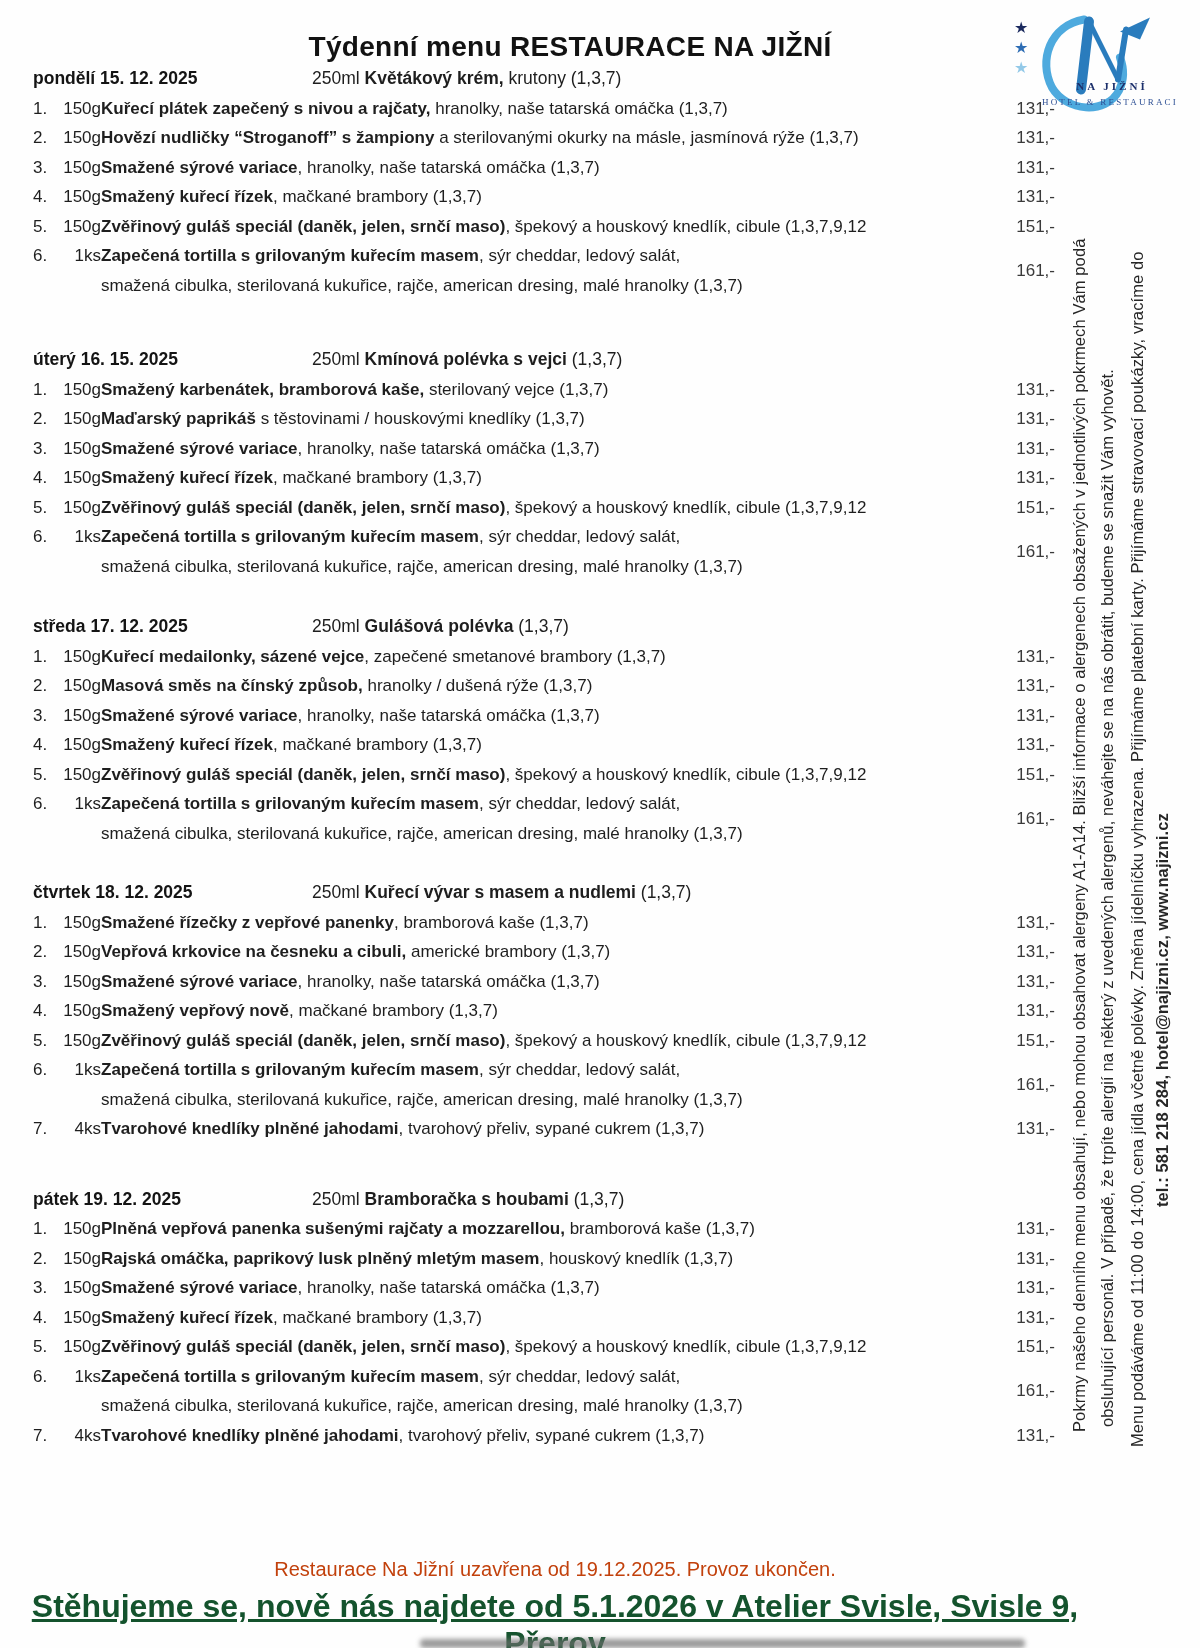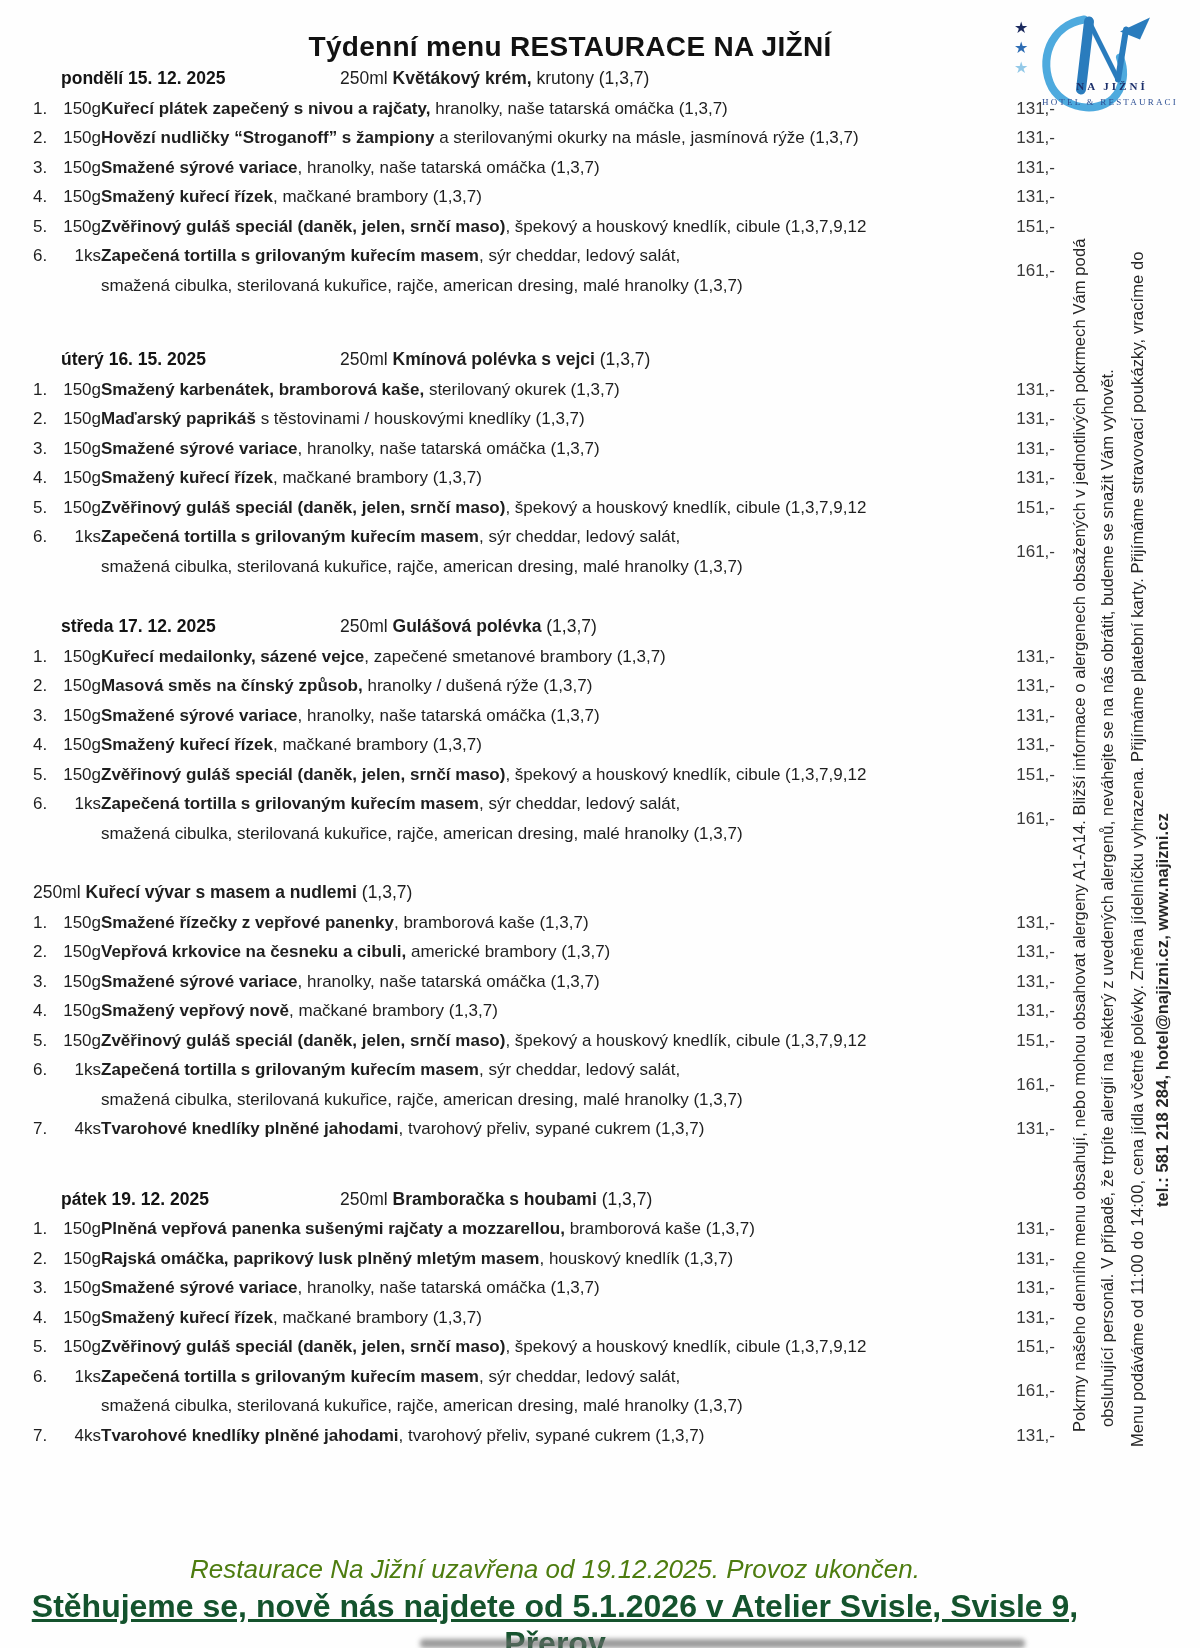--- a/index.html
+++ b/index.html
@@ -13,41 +13,41 @@
     font-size:28px;font-weight:700;letter-spacing:.3px;color:#121212;
   }
   .logo{position:absolute;top:4px;left:992px;width:205px;height:118px;}
   .menu{position:absolute;top:64px;left:33px;width:1022px;}
   .day{margin-bottom:45px;}
   .day:nth-of-type(2){margin-bottom:31px;}
   .day:nth-of-type(3){margin-bottom:30px;}
   .day:nth-of-type(4){margin-bottom:41px;}
   .day:nth-of-type(5){margin-bottom:0;}
   .day-header{display:flex;line-height:29.5px;font-size:17.5px;}
-  .day-date{width:279px;flex:none;font-weight:700;color:#141414;margin-left:28px;}
+  .day-date{width:279px;flex:none;font-weight:700;color:#141414;}
   .soup{flex:1;}
   .soup-name{font-weight:700;}
   .items{margin:0;padding:0;list-style:none;}
   .item{display:flex;line-height:29.5px;font-size:17px;}
   .num{width:26px;flex:none;}
   .qty{width:42px;flex:none;text-align:right;}
   .desc{flex:1;min-width:0;}
   .dish{font-weight:700;}
   .price{width:62px;flex:none;text-align:right;align-self:center;color:#3a3a3a;}
   .vnotes{position:absolute;top:0;left:0;}
   .vnote{
     position:absolute;transform:rotate(-90deg);transform-origin:0 0;
     white-space:nowrap;font-size:16.5px;color:#262626;letter-spacing:.1px;
   }
   .vnote-0{left:1070px;top:1432px;}
   .vnote-1{left:1098px;top:1427px;}
   .vnote-2{left:1128px;top:1447px;}
   .vnote-3{left:1153px;top:1207px;font-weight:700;}
   .footer{position:absolute;top:1551px;left:0;width:1110px;text-align:center;}
-  .footer-line1{font-size:26px;color:#4d7c0f;line-height:37px;font-style:italic;}
+  .footer-line1{font-size:20px;color:#c2410c;line-height:37px;}
   .footer-line2{font-size:32px;font-weight:700;color:#14532d;line-height:37px;text-decoration:underline;}
   .bottom-strip{
     position:absolute;top:1639px;left:420px;width:605px;height:9px;
     background:#6f6f6f;opacity:.7;filter:blur(2.5px);border-radius:4px;
   }
 </style>
 </head>
 <body>
 
 <h1 class="title">Týdenní menu  RESTAURACE NA JIŽNÍ</h1>
@@ -120,21 +120,21 @@
 
   <section class="day">
     <div class="day-header">
       <span class="day-date">úterý 16. 15. 2025</span>
       <span class="soup"><span class="soup-vol">250ml</span> <span class="soup-name">Kmínová polévka s vejci</span><span class="soup-detail"> (1,3,7)</span></span>
     </div>
     <ol class="items">
   <li class="item">
     <span class="num">1.</span>
     <span class="qty">150g</span>
-    <span class="desc"><span class="line1"><span class="dish">Smažený karbenátek, bramborová kaše,</span><span class="detail"> sterilovaný okurek (1,3,7)</span></span></span>
+    <span class="desc"><span class="line1"><span class="dish">Smažený karbenátek, bramborová kaše,</span><span class="detail"> sterilovaný vejce (1,3,7)</span></span></span>
     <span class="price">131,-</span>
   </li>
 
   <li class="item">
     <span class="num">2.</span>
     <span class="qty">150g</span>
     <span class="desc"><span class="line1"><span class="dish">Maďarský paprikáš</span><span class="detail"> s těstovinami / houskovými knedlíky (1,3,7)</span></span></span>
     <span class="price">131,-</span>
   </li>
 
@@ -213,20 +213,21 @@
     <span class="num">6.</span>
     <span class="qty">1ks</span>
     <span class="desc"><span class="line1"><span class="dish">Zapečená tortilla s grilovaným kuřecím masem</span><span class="detail">, sýr cheddar, ledový salát,</span></span><span class="line2" style="display:block;">smažená cibulka, sterilovaná kukuřice, rajče, american dresing, malé hranolky (1,3,7)</span></span>
     <span class="price">161,-</span>
   </li>
 </ol>
   </section>
 
   <section class="day">
     <div class="day-header">
+      <span class="day-date">čtvrtek 18. 12. 2025</span>
       <span class="soup"><span class="soup-vol">250ml</span> <span class="soup-name">Kuřecí vývar s masem a nudlemi</span><span class="soup-detail"> (1,3,7)</span></span>
     </div>
     <ol class="items">
   <li class="item">
     <span class="num">1.</span>
     <span class="qty">150g</span>
     <span class="desc"><span class="line1"><span class="dish">Smažené řízečky z vepřové panenky</span><span class="detail">, bramborová kaše (1,3,7)</span></span></span>
     <span class="price">131,-</span>
   </li>
 

